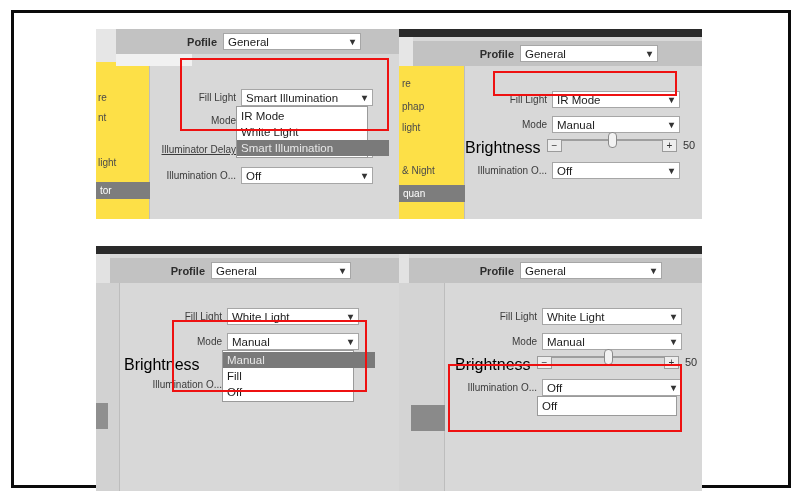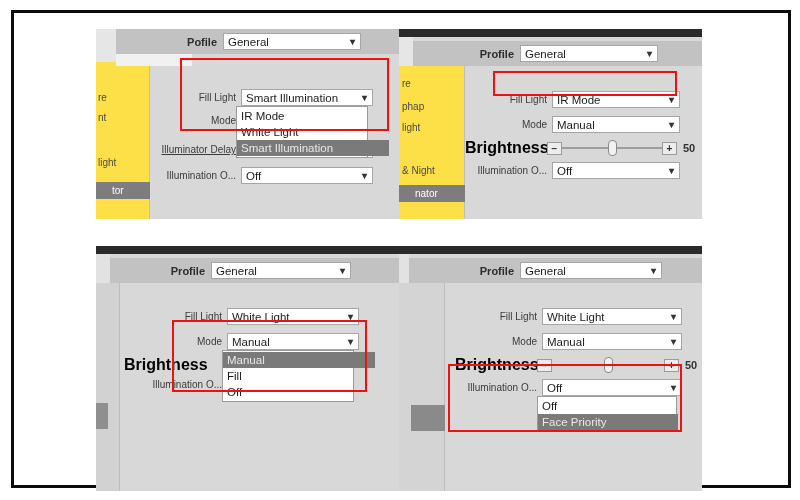--- a/index.html
+++ b/index.html
@@ -53,21 +53,21 @@
   }
   .side-item {
     position: absolute;
     font-size: 10px;
     color: #4a4a4a;
     white-space: nowrap;
   }
   .side-item.sel {
     background: #7d7d7d;
     color: #ffffff;
-    padding: 3px 16px;
+    padding: 3px 4px;
     left: 0;
   }
 
   .content { position: absolute; }
 
   .field {
     position: absolute;
     display: flex;
     align-items: center;
   }
@@ -118,22 +118,20 @@
   }
   .dd-opt.hl {
     background: #7a7a7a;
     color: #e8e8e8;
   }
 
   
   .slider-wrap {
     position: absolute;
     display: flex;
-    align-items: center;
-    font-weight: bold;
   }
   .sq-btn {
     width: 15px; height: 13px;
     border: 1px solid #9b9b9b;
     background: #ededed;
     font-size: 10px;
     line-height: 11px;
     text-align: center;
     color: #333;
   }
@@ -271,21 +269,21 @@
         <span>General</span>
         <span class="caret">▾</span>
       </div>
     </div>
 
     <div class="sidebar" style="left:0px; top:37px; width:66px; height:153px;">
       <div class="side-item" style="left:3px; top:12px;">re</div>
       <div class="side-item" style="left:3px; top:35px;">phap</div>
       <div class="side-item" style="left:3px; top:56px;">light</div>
       <div class="side-item" style="left:3px; top:99px;">&amp; Night</div>
-      <div class="side-item sel" style="left:0px; top:119px; width:66px;">nator</div>
+      <div class="side-item sel" style="left:0px; top:119px; width:66px;">quan</div>
     </div>
 
     <div class="content" style="left:66px; top:37px; width:237px; height:153px;">
 
       <div class="field" style="left:20px; top:25px;">
         <span class="flabel" style="width:62px;">Fill Light</span>
         <div class="sel-box" style="width:128px;">
           <span>IR Mode</span>
           <span class="caret">▾</span>
         </div>
@@ -423,21 +421,20 @@
       <div class="field" style="left:0px; top:96px;">
         <span class="flabel" style="width:92px;">Illumination O...</span>
         <div class="sel-box" style="width:140px;">
           <span>Off</span>
           <span class="caret">▾</span>
         </div>
       </div>
 
       <div class="dd-list" style="left:92px; top:113px; width:140px;">
         <div class="dd-opt">Off</div>
-        <div class="dd-opt hl" style="width:140px;">Face Priority</div>
       </div>
     </div>
   </div>
 
   <div class="redrect" style="left:434px; top:351px; width:234px; height:68px;"></div>
 
 
 </div>
 
 </body></html>

